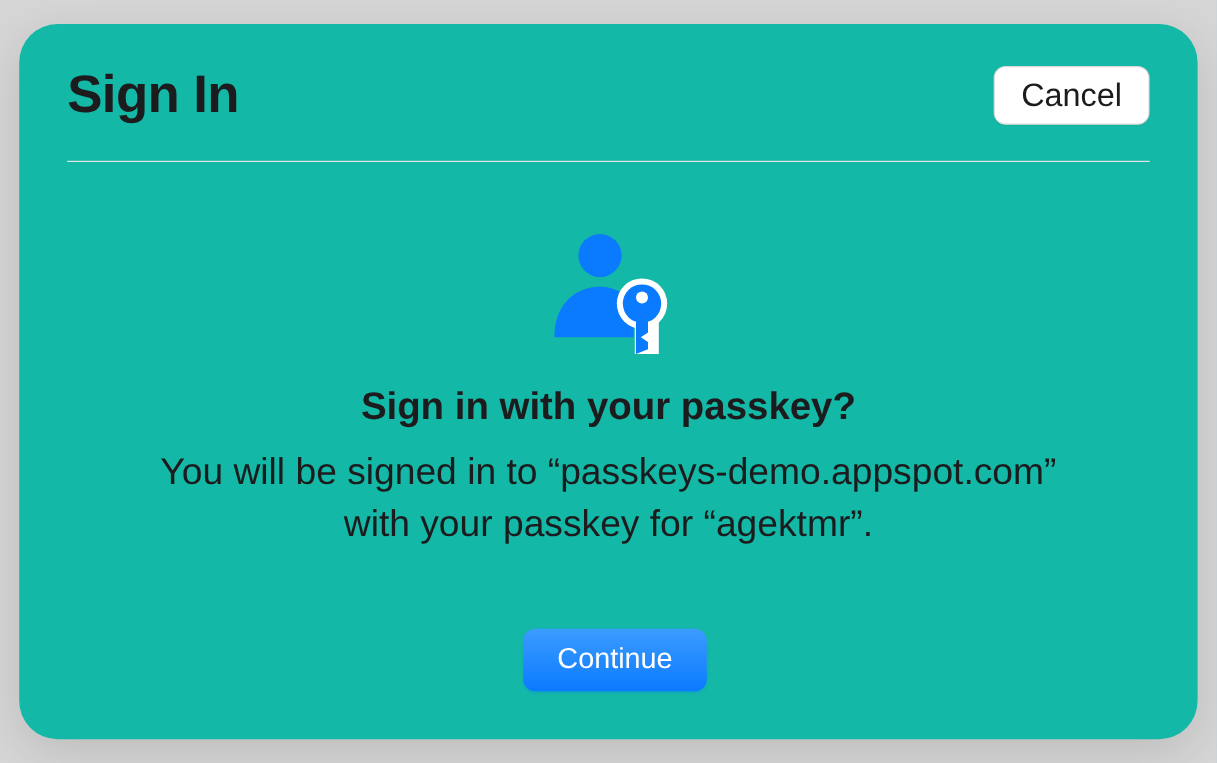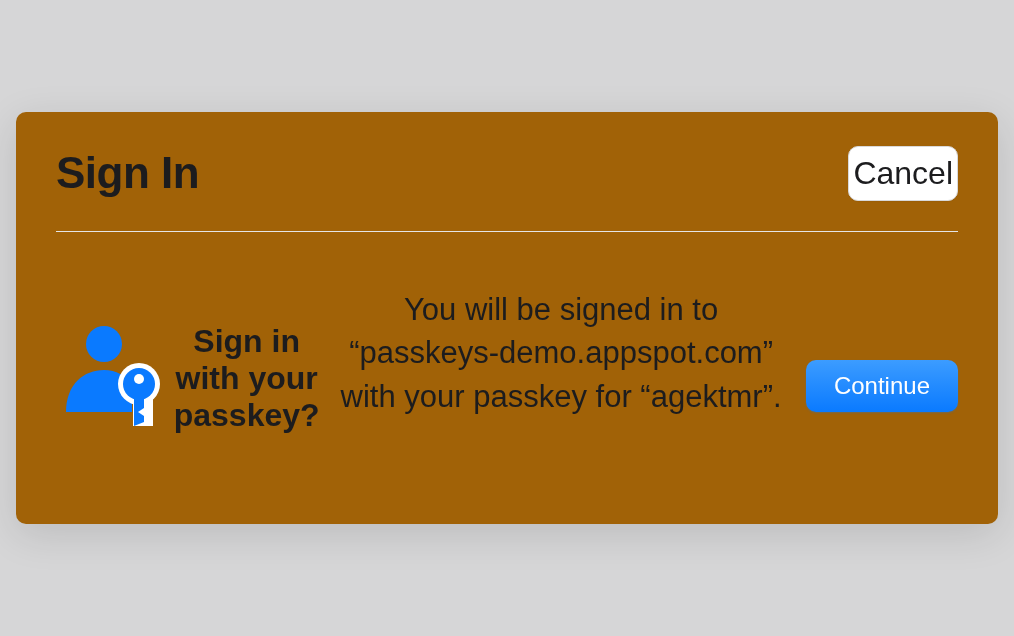--- a/index.html
+++ b/index.html
@@ -9,52 +9,52 @@
       font-family: -apple-system, BlinkMacSystemFont, "Segoe UI", Helvetica, Arial, sans-serif;
       background: #d6d6d7;
     }
     body {
       display: flex;
       align-items: center;
       justify-content: center;
     }
     .dialog {
       width: 982px;
-      background: #a16207;
-      border-radius: 10px;
+      background: #14b8a6;
+      border-radius: 32px;
       box-shadow: 0 10px 40px rgba(0,0,0,0.12);
       padding: 34px 40px 40px 40px;
     }
     .header {
       display: flex;
       align-items: center;
       justify-content: space-between;
       padding-bottom: 30px;
       border-bottom: 1px solid #e5e5e6;
     }
     .title {
       font-size: 44px;
       font-weight: 700;
       color: #1c1c1e;
       letter-spacing: -0.5px;
     }
     .cancel-btn {
-      font-size: 32px;
+      font-size: 27px;
       color: #1c1c1e;
       background: #ffffff;
       border: 1px solid #d9d9da;
       border-radius: 10px;
-      padding: 8px 4px;
+      padding: 8px 22px;
       cursor: pointer;
       box-shadow: 0 1px 1px rgba(0,0,0,0.04);
       text-align: center;
     }
     .body {
       display: flex;
-      flex-direction: row;
+      flex-direction: column;
       align-items: center;
       padding-top: 56px;
     }
     .icon-wrap {
       margin-bottom: 20px;
     }
     .subtitle {
       font-size: 32px;
       font-weight: 700;
       color: #1c1c1e;

